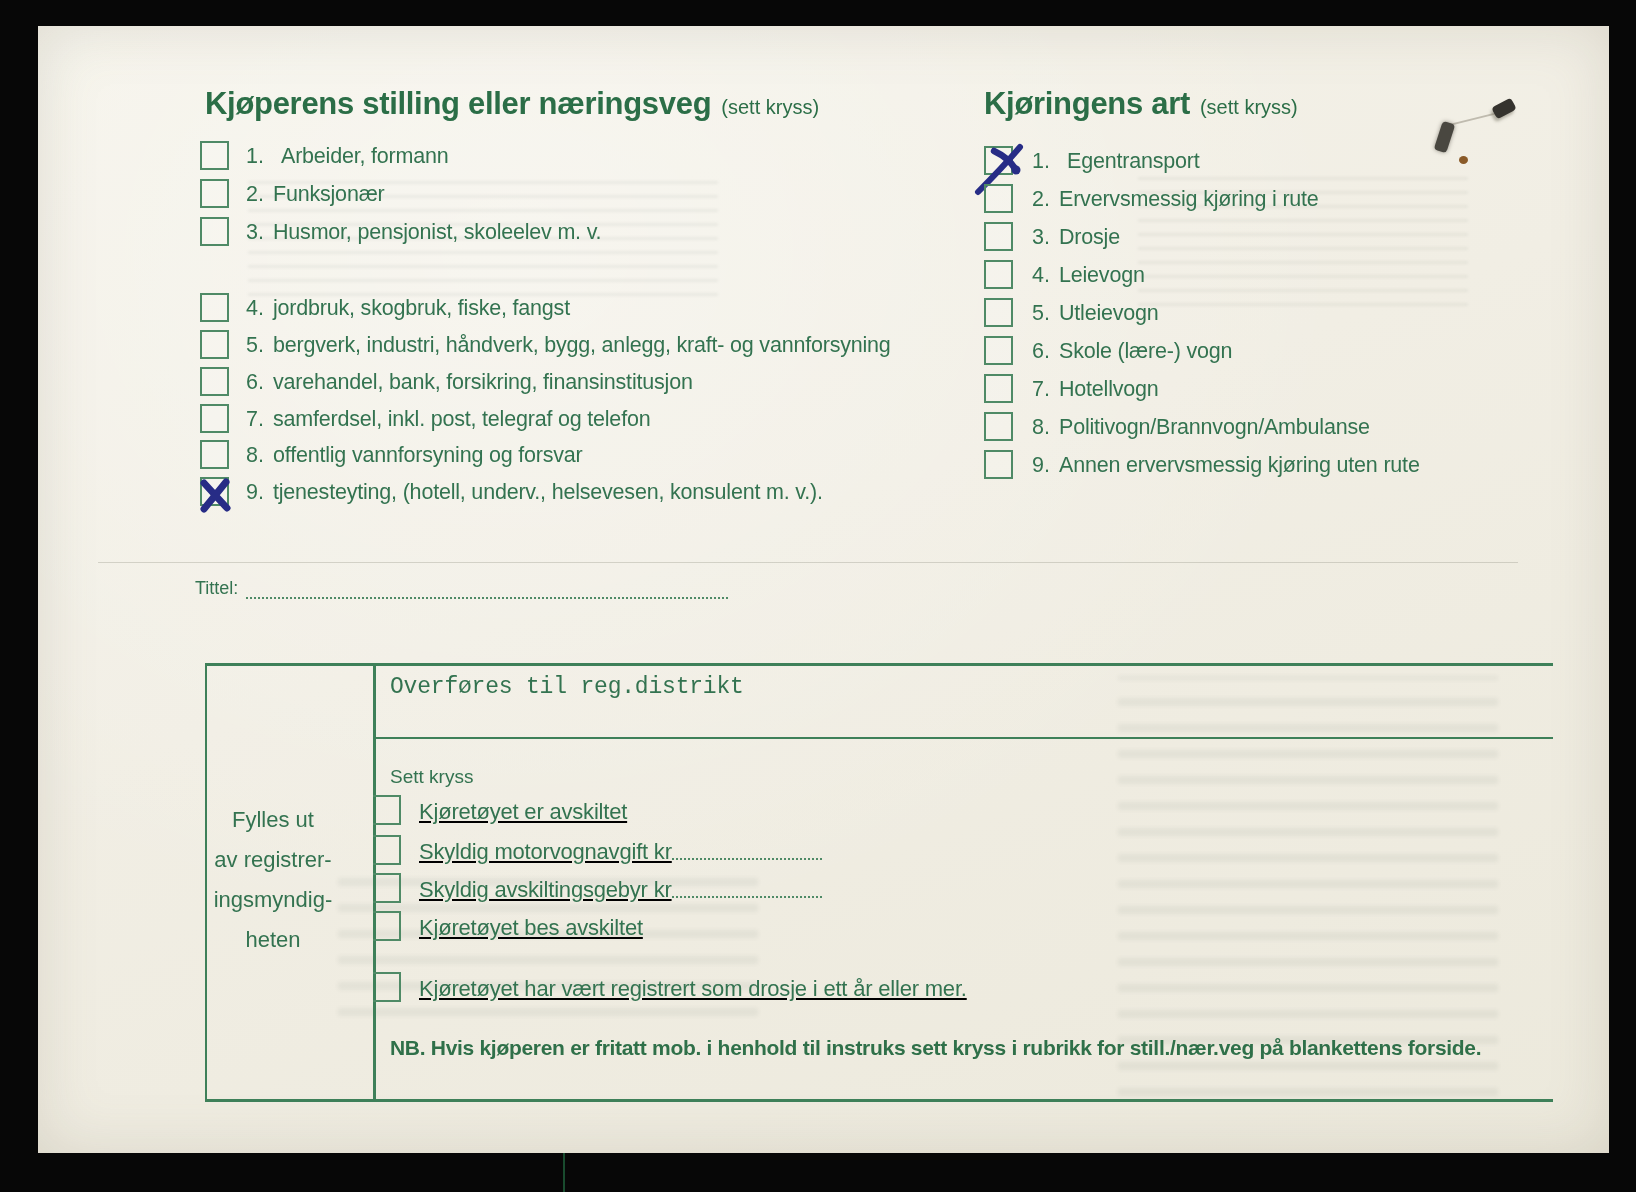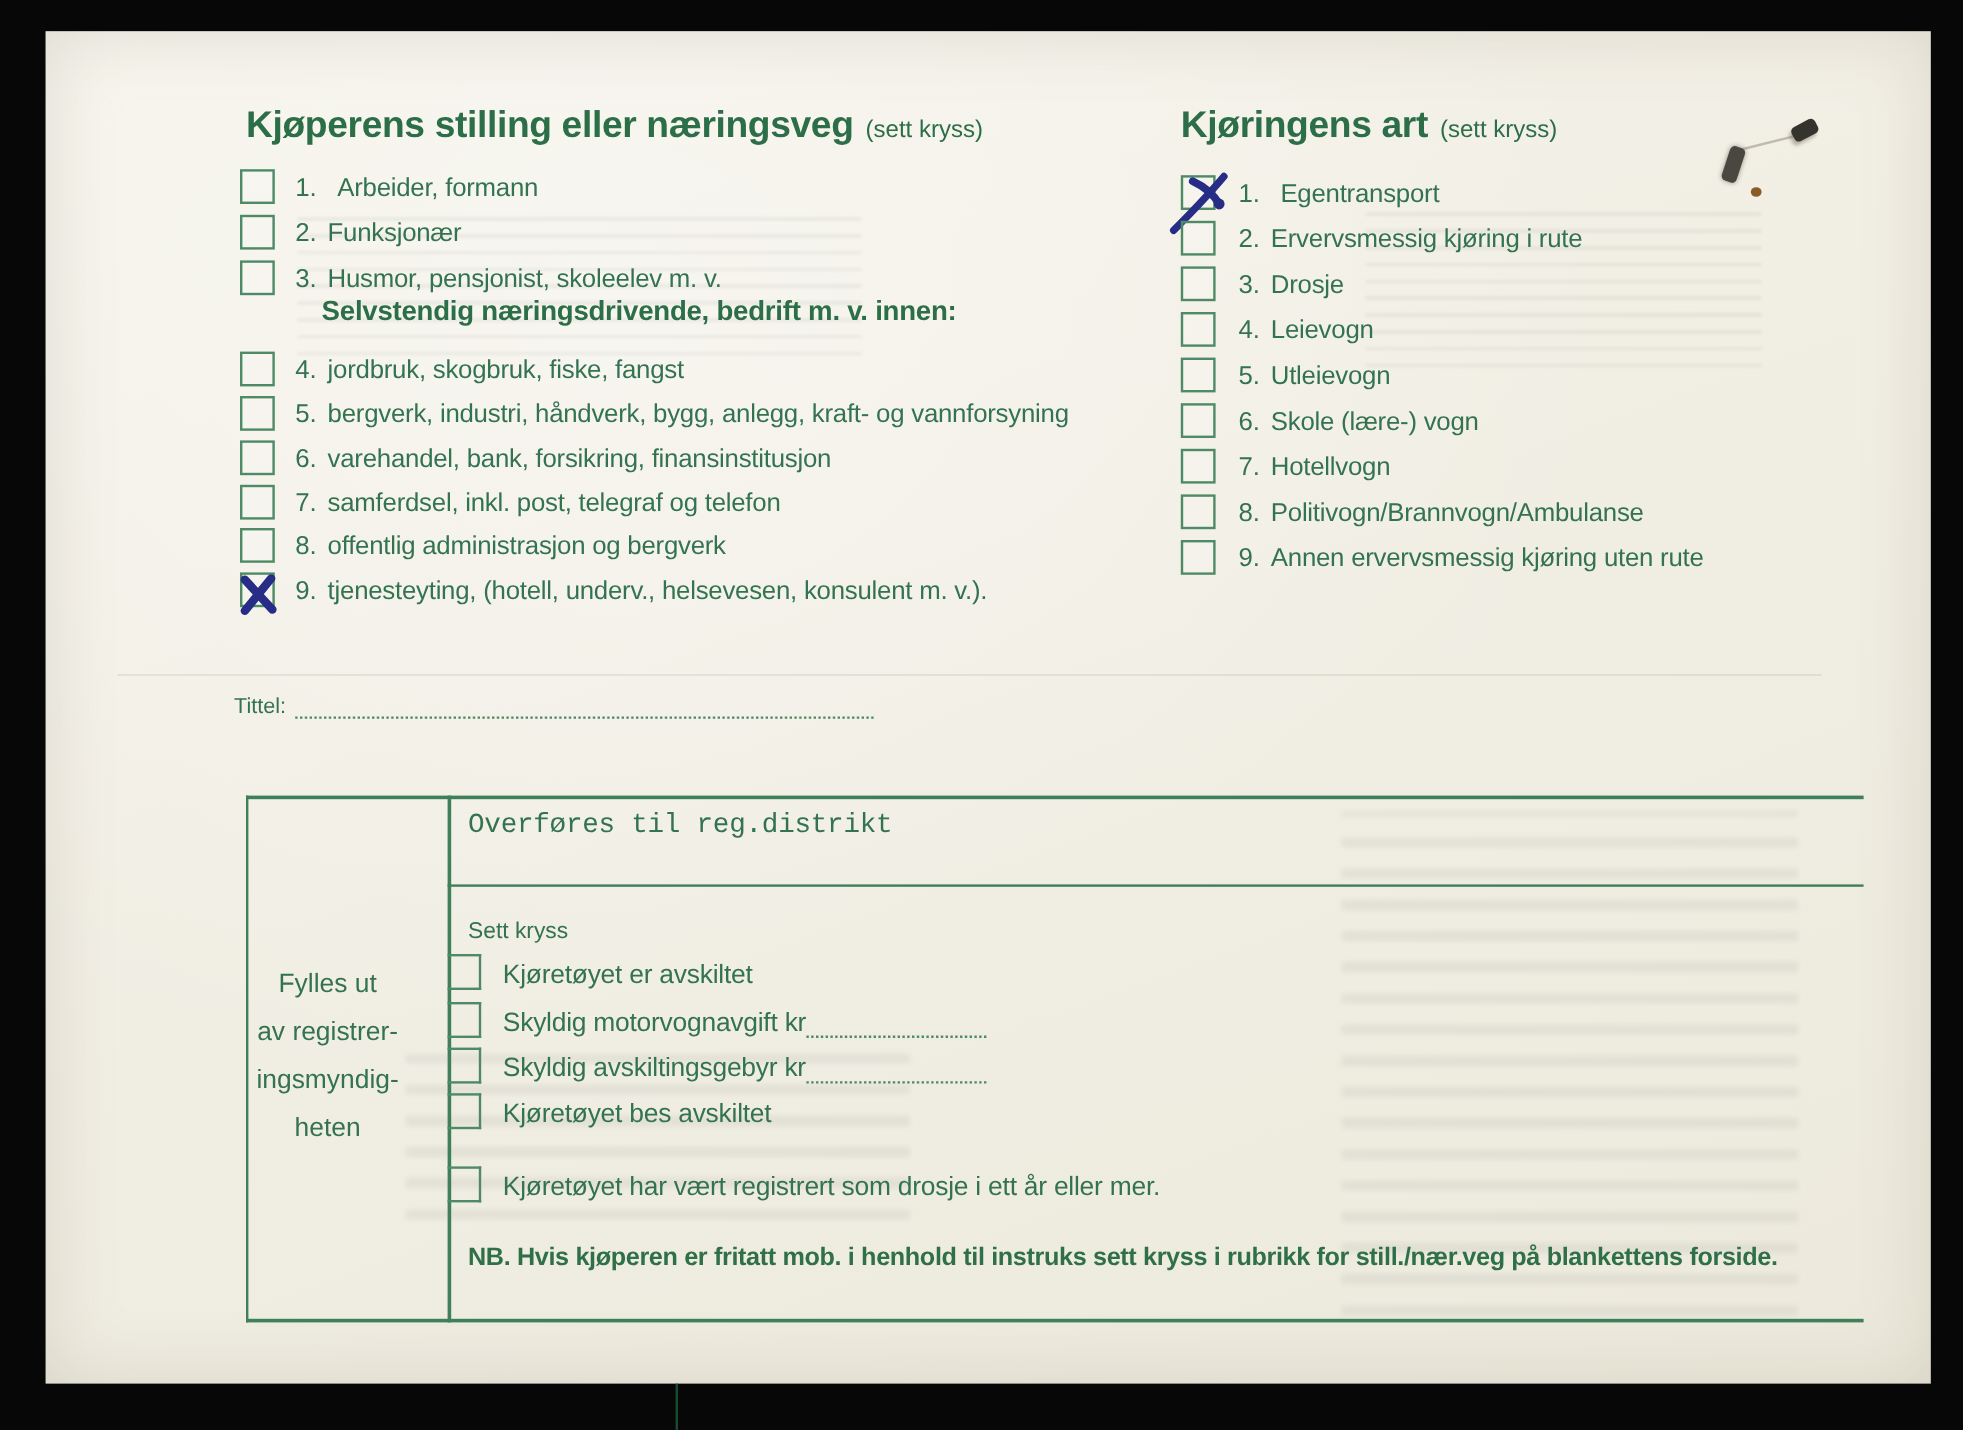--- a/index.html
+++ b/index.html
@@ -19,21 +19,21 @@
   .cb{flex:none;width:29px;height:29px;border:2.5px solid #4f8a66;box-sizing:border-box;
       background:rgba(255,255,255,.15);position:relative;}
   .num{font-size:21.5px;color:#337350;margin-left:17px;width:27px;padding-top:3px;}
   .lbl{font-size:21.5px;color:#337350;padding-top:3px;letter-spacing:-.2px;}
   .subhdr{font-size:23px;font-weight:bold;color:#2b6e47;white-space:nowrap;letter-spacing:-.2px;}
   
   .bigbox{position:absolute;left:167px;top:637px;width:1348px;height:439px;box-sizing:border-box;
           border-top:3px solid #3e8059;border-bottom:3px solid #3e8059;border-left:2.5px solid #3e8059;}
   .vdiv{position:absolute;left:335px;top:637px;width:2.5px;height:439px;background:#3e8059;}
   .hline{position:absolute;left:335px;top:711px;width:1180px;border-top:2.5px solid #3e8059;}
-  .boxrow{position:absolute;display:flex;align-items:flex-end;white-space:nowrap;}
+  .boxrow{position:absolute;display:flex;align-items:center;white-space:nowrap;text-decoration:underline;}
   .cb2{flex:none;width:28px;height:30px;box-sizing:border-box;
        border-top:2.5px solid #4f8a66;border-right:2.5px solid #4f8a66;border-bottom:2.5px solid #4f8a66;}
   .boxlbl{font-size:22px;color:#337350;margin-left:18px;padding-top:3px;letter-spacing:-.2px;}
   .dots{display:inline-block;width:150px;border-bottom:2.5px dotted #4f8a66;height:17px;}
   .sidelabel{position:absolute;left:167px;top:774px;width:136px;text-align:center;
              font-size:22px;color:#337350;line-height:40px;}
   .smalltext{font-size:19px;color:#337350;}
   .boxhdr{font-size:23px;color:#337350;letter-spacing:-.2px;font-family:Liberation Mono, monospace;}
   .nb{font-size:21px;font-weight:600;color:#2f7049;white-space:nowrap;letter-spacing:-.3px;}
   .tittel{font-size:18px;color:#337350;display:flex;align-items:flex-end;}
@@ -83,21 +83,20 @@
       <span class="cb"></span>
       <span class="num">2.</span>
       <span class="lbl">Funksjonær</span>
     </div>
     <div class="row" style="left:162px;top:191px;">
       <span class="cb"></span>
       <span class="num">3.</span>
       <span class="lbl">Husmor, pensjonist, skoleelev m. v.</span>
     </div>
 
-    <div class="abs subhdr" style="left:230px;top:220px;">Selvstendig næringsdrivende, bedrift m. v. innen:</div>
 
     <div class="row" style="left:162px;top:267px;">
       <span class="cb"></span>
       <span class="num">4.</span>
       <span class="lbl">jordbruk, skogbruk, fiske, fangst</span>
     </div>
     <div class="row" style="left:162px;top:304px;">
       <span class="cb"></span>
       <span class="num">5.</span>
       <span class="lbl">bergverk, industri, håndverk, bygg, anlegg, kraft- og vannforsyning</span>
@@ -108,21 +107,21 @@
       <span class="lbl">varehandel, bank, forsikring, finansinstitusjon</span>
     </div>
     <div class="row" style="left:162px;top:378px;">
       <span class="cb"></span>
       <span class="num">7.</span>
       <span class="lbl">samferdsel, inkl. post, telegraf og telefon</span>
     </div>
     <div class="row" style="left:162px;top:414px;">
       <span class="cb"></span>
       <span class="num">8.</span>
-      <span class="lbl">offentlig administrasjon og bergverk</span>
+      <span class="lbl">offentlig vannforsyning og forsvar</span>
     </div>
     <div class="row" style="left:162px;top:451px;">
       <span class="cb">
         <svg class="xmark" style="left:-6px;top:-5px;" width="38" height="40" viewBox="0 0 38 40">
           <path d="M8 9 L31 34" stroke="#272c86" stroke-width="7" stroke-linecap="round" fill="none"></path>
           <path d="M30 8 L8 35" stroke="#272c86" stroke-width="7" stroke-linecap="round" fill="none"></path>
         </svg>
       </span>
       <span class="num">9.</span>
       <span class="lbl">tjenesteyting, (hotell, underv., helsevesen, konsulent m. v.).</span>

